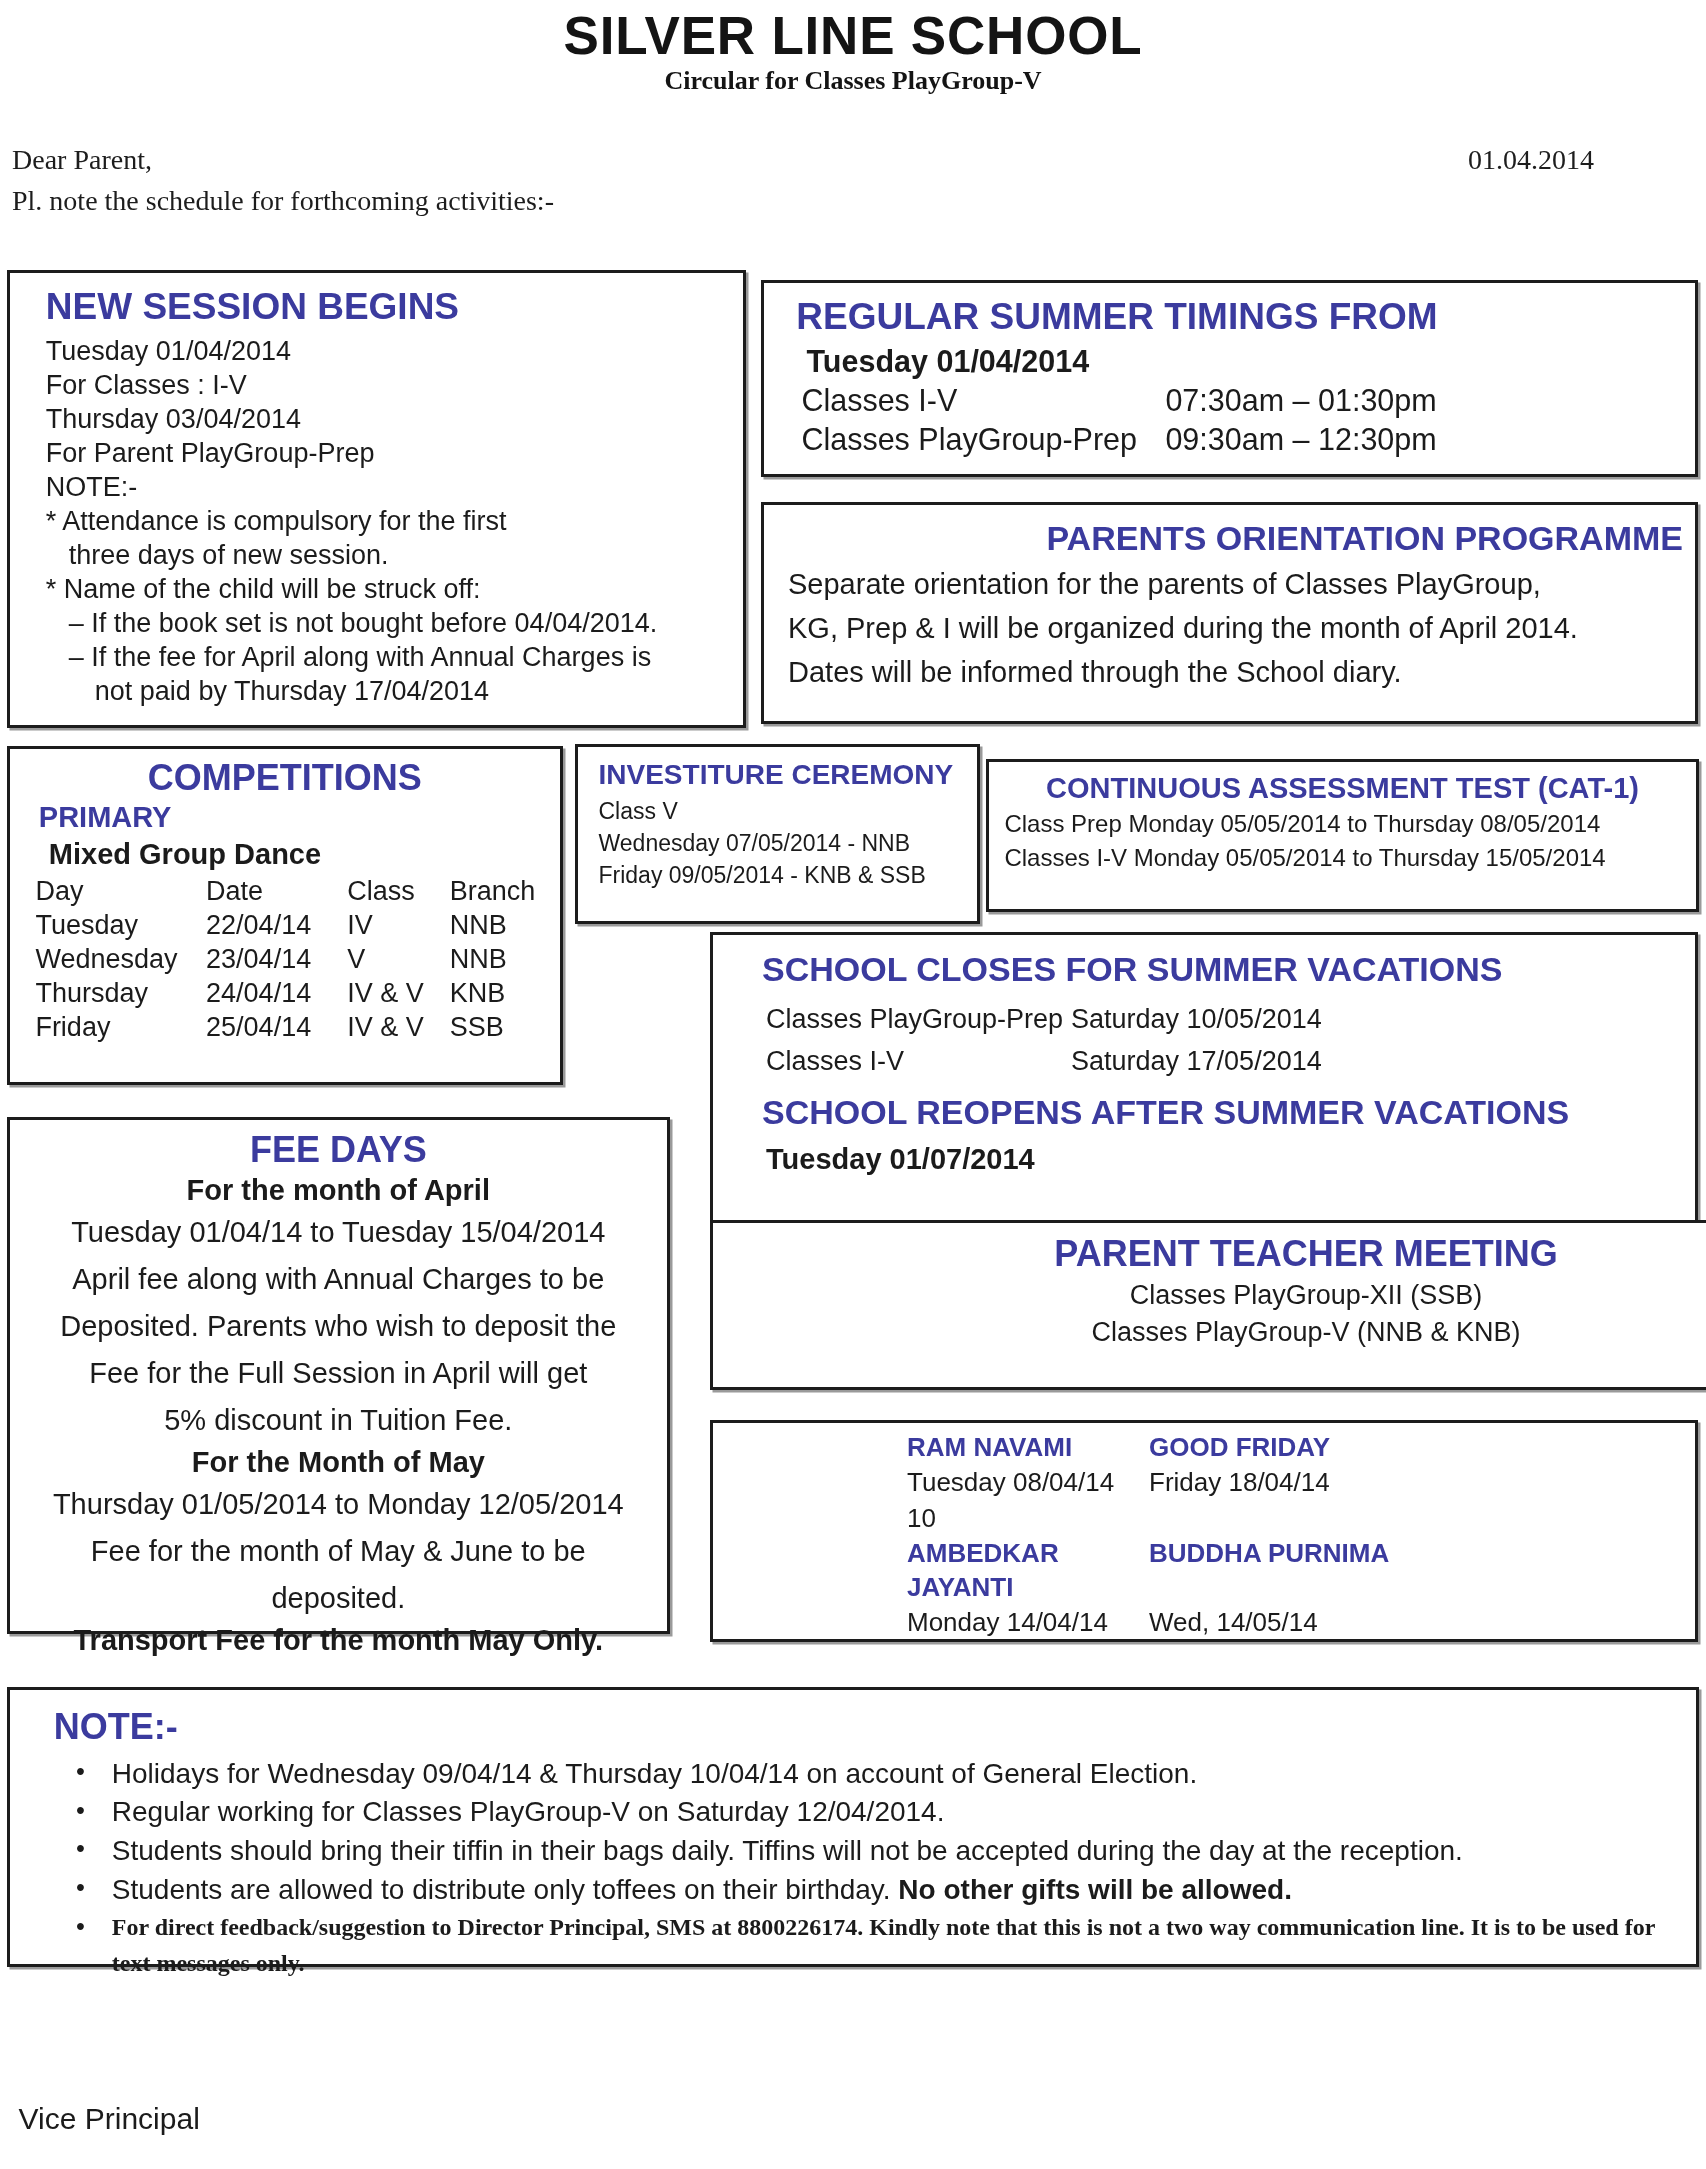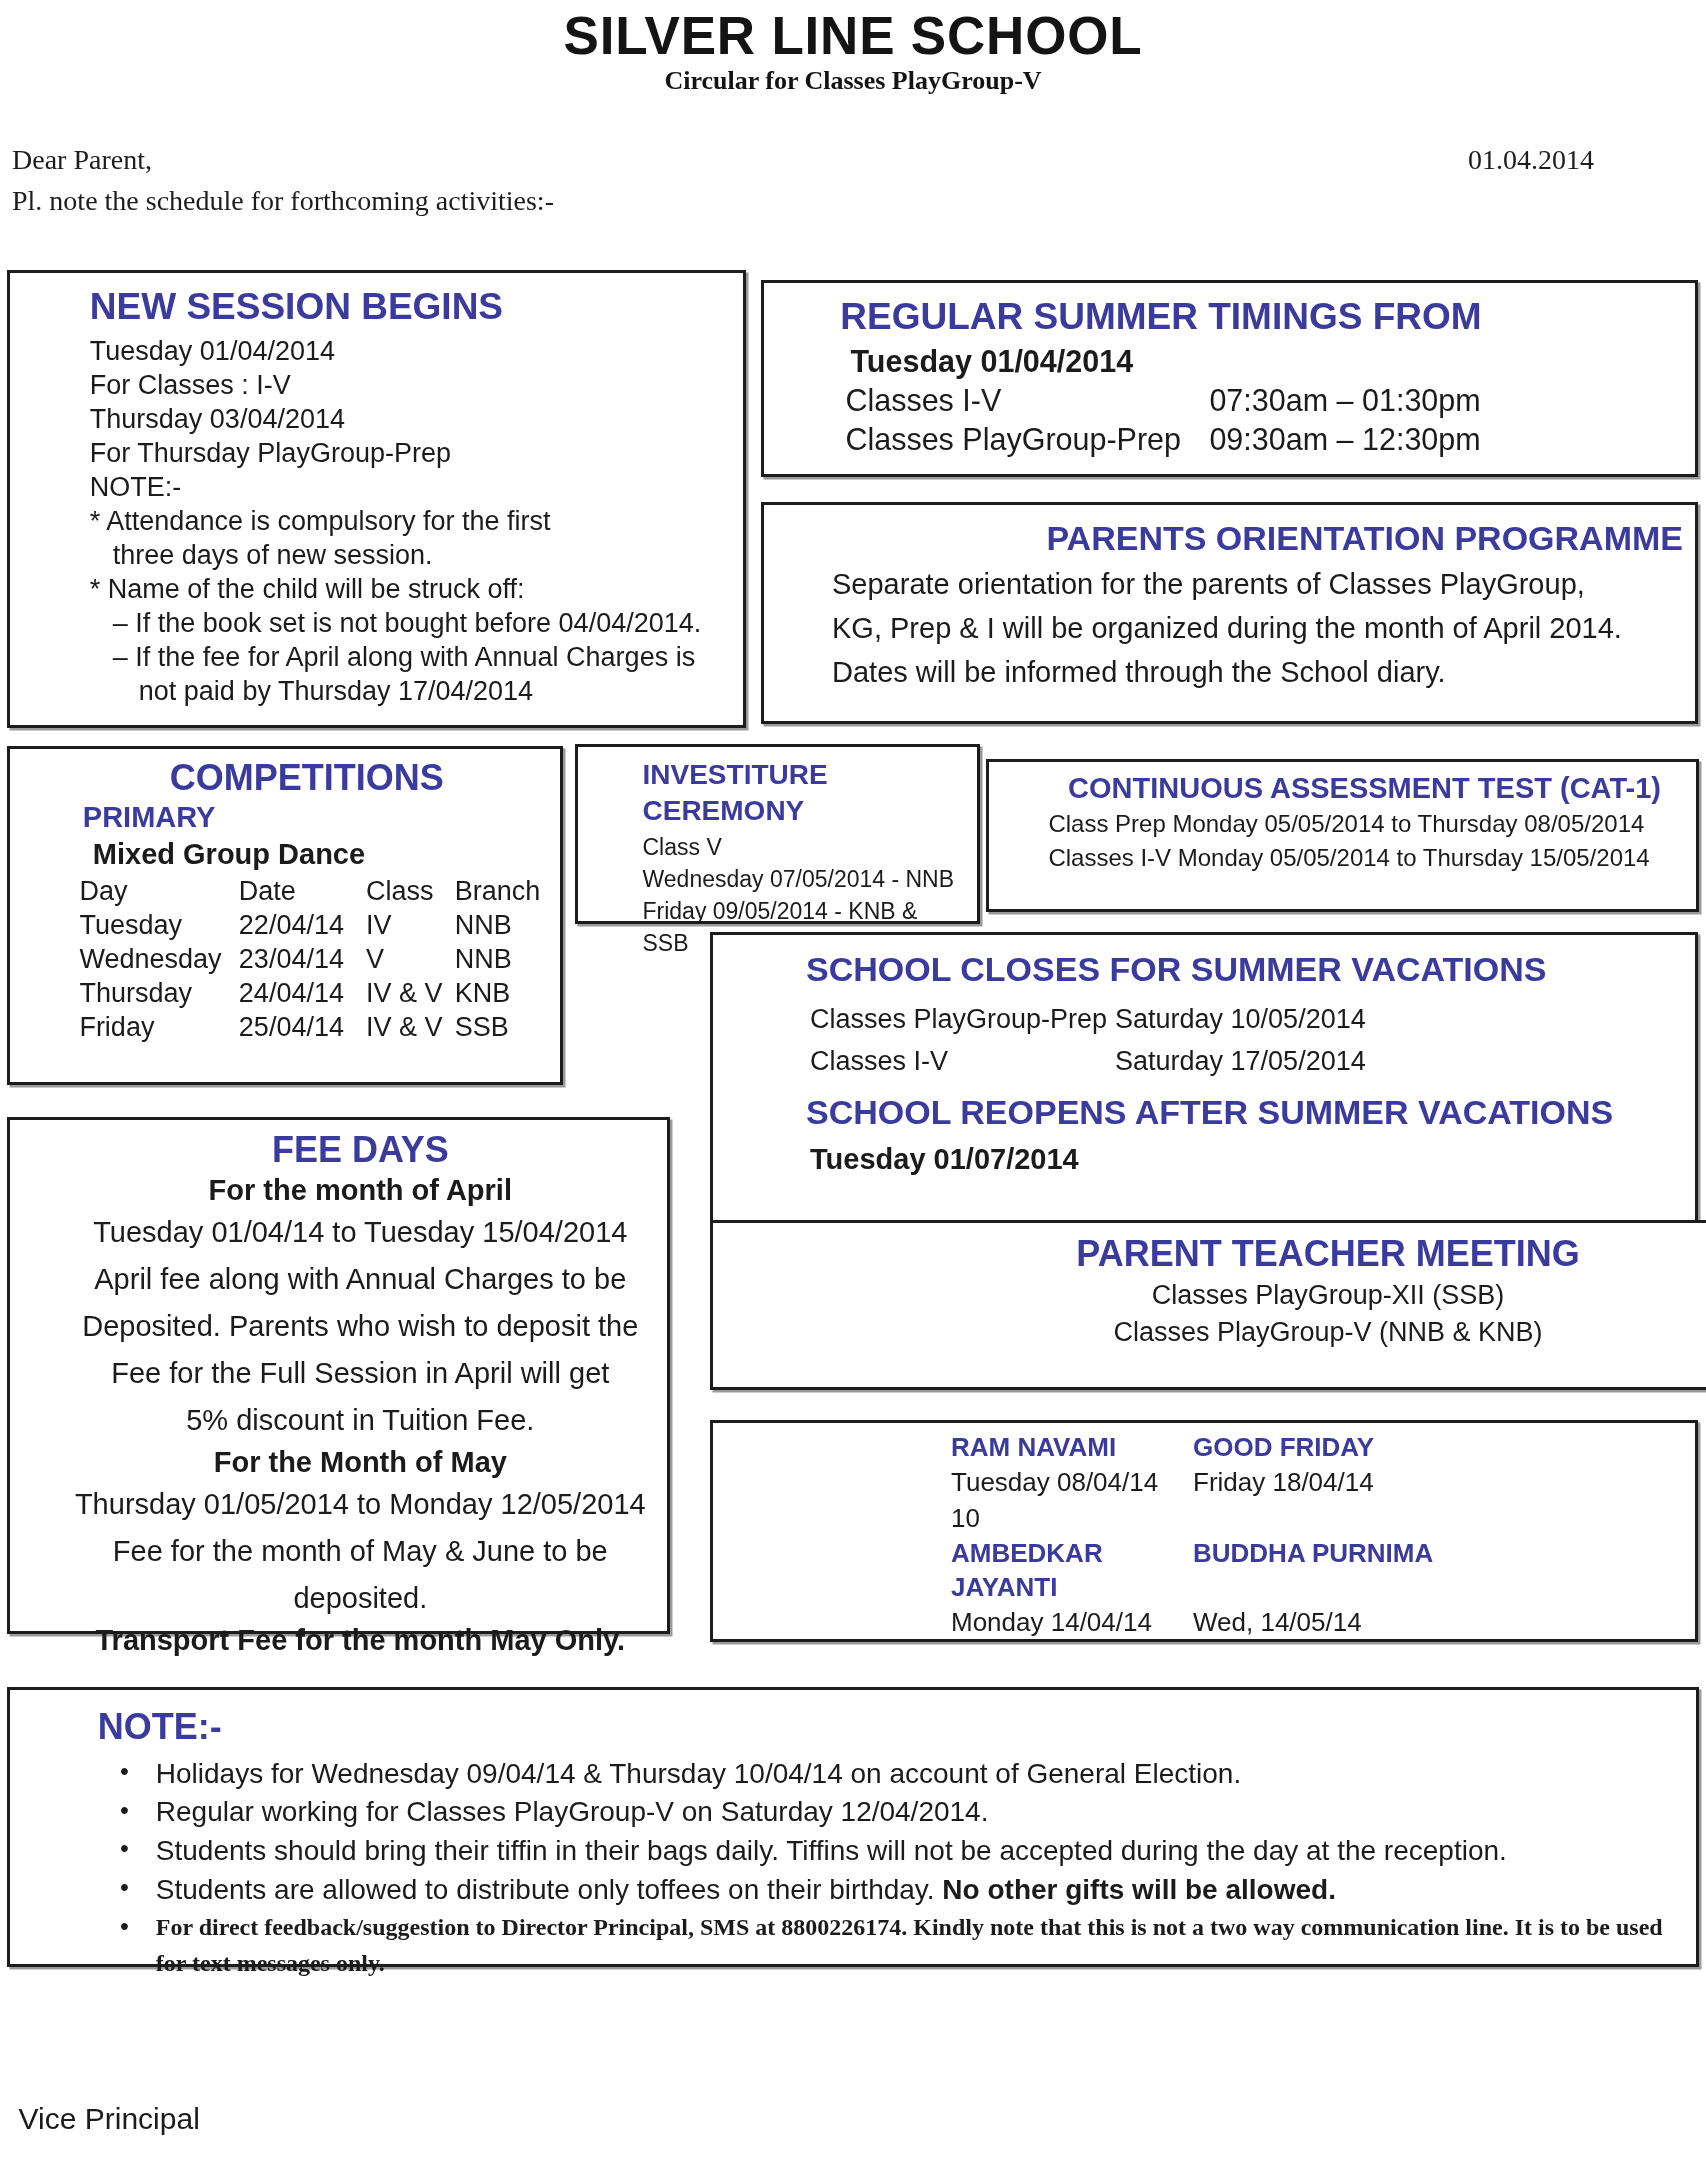--- a/index.html
+++ b/index.html
@@ -60,21 +60,21 @@
   }
 
   
   .box {
     position: absolute;
     box-sizing: border-box;
     border: 3.4px solid #1c1c1c;
     background: #ffffff;
     box-shadow: 2.5px 2.5px 0 0 #9a9a9a;
   }
-  .box-inner { padding: 6.8px 12px; margin-left: 44px; }
+  .box-inner { padding: 6.8px 12px; }
 
   .hd {
     color: #3b3b9e;
     font-weight: bold;
     font-family: "Liberation Sans", sans-serif;
   }
   .hd-c { text-align: right; }
   .txt { color: #1b1b1b; }
   .b { font-weight: bold; }
 
@@ -187,21 +187,21 @@
 <div class="salutation">Dear Parent,</div>
 <div class="date-line">01.04.2014</div>
 <div class="note-line">Pl. note the schedule for forthcoming activities:-</div>
 
 <div class="box" id="box-new-session">
   <div class="box-inner">
     <div class="hd">NEW SESSION BEGINS</div>
     <div class="line txt">Tuesday 01/04/2014</div>
     <div class="line txt">For Classes : I-V</div>
     <div class="line txt">Thursday 03/04/2014</div>
-    <div class="line txt">For Thursday PlayGroup-Prep</div>
+    <div class="line txt">For Parent PlayGroup-Prep</div>
     <div class="line txt">NOTE:-</div>
     <div class="line txt">* Attendance is compulsory for the first</div>
     <div class="sub txt">three days of new session.</div>
     <div class="line txt">* Name of the child will be struck off:</div>
     <div class="sub txt">– If the book set is not bought before 04/04/2014.</div>
     <div class="sub txt">– If the fee for April along with Annual Charges is</div>
     <div class="sub2 txt">not paid by Thursday 17/04/2014</div>
   </div>
 </div>
 

